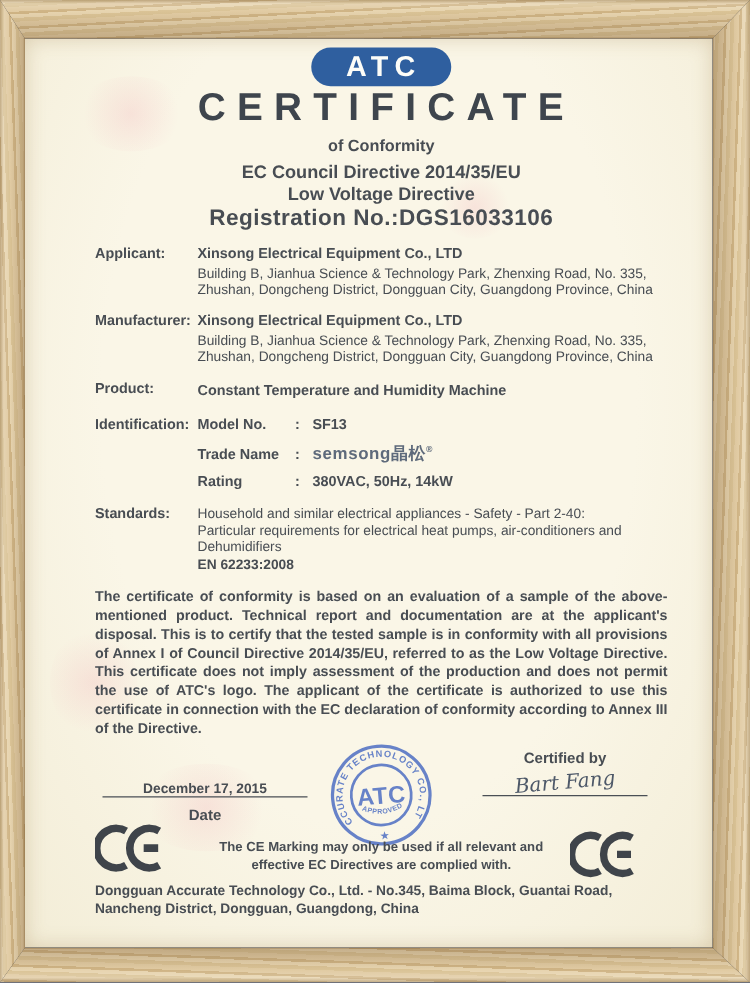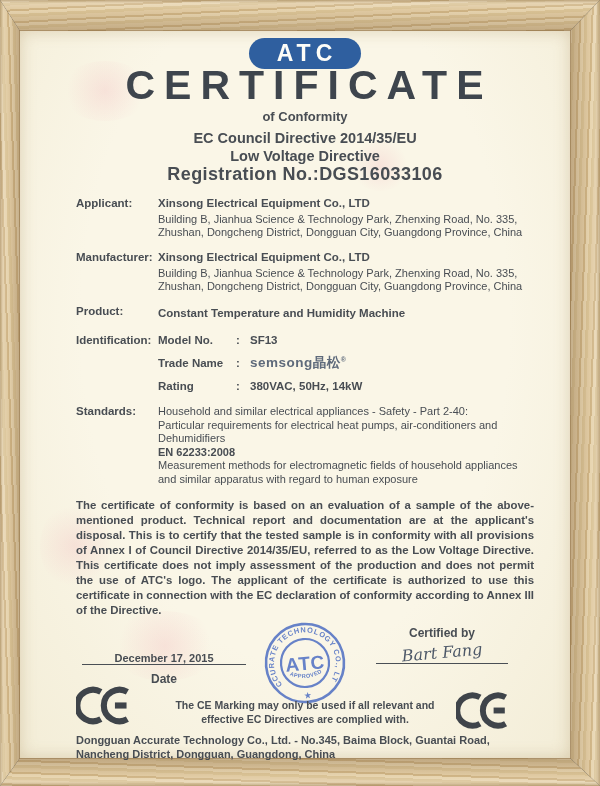--- a/index.html
+++ b/index.html
@@ -34,21 +34,21 @@
     box-shadow:inset 0 0 16px rgba(150,115,60,.28), 0 0 0 1px rgba(125,92,50,.35);
   }
   .smudge{position:absolute;border-radius:50%;pointer-events:none;
     background:radial-gradient(circle,rgba(236,120,150,.15) 0,rgba(236,120,150,0) 70%);}
   .content{position:relative;padding:3px 36px 0 56px;}
   .b{font-weight:bold;}
   
   .logo-pill{width:112px;height:31px;margin:4px auto 0;border-radius:16px;
     background:#2f5f9f;color:#fdfdf8;text-align:center;
     font-weight:bold;font-size:23px;line-height:31px;letter-spacing:5px;padding-left:4px;box-sizing:border-box;}
-  .title{margin-top:0px;text-align:center;font-size:41px;font-weight:bold;
+  .title{margin-top:0px;text-align:center;font-size:31px;font-weight:bold;
     letter-spacing:9px;color:#3e454d;padding-left:8px;line-height:33px;}
   .sub1{margin-top:7px;text-align:center;font-size:13px;font-weight:bold;}
   .sub2{margin-top:6px;text-align:center;font-size:14.5px;font-weight:bold;}
   .sub3{margin-top:2px;text-align:center;font-size:14.5px;font-weight:bold;}
   .registration{text-align:center;font-size:18px;font-weight:bold;letter-spacing:.4px;}
   
   .row{display:grid;grid-template-columns:82px 1fr;margin-top:12px;}
   .row .lbl{font-size:11.5px;font-weight:bold;}
   .name{font-size:11.5px;font-weight:bold;}
   .addr{font-size:11px;line-height:13px;margin-top:4px;}
@@ -63,21 +63,21 @@
   .brand sup{font-size:7px;}
   
   .std{font-size:11px;line-height:13.5px;}
   
   .statement{margin-top:12px;font-size:11.4px;font-weight:bold;line-height:15px;text-align:justify;}
   
   .bottom{position:relative;height:104px;margin-top:10px;}
   .date-block{position:absolute;left:6px;top:24px;width:164px;text-align:center;}
   .date-val{font-size:11px;font-weight:bold;padding-bottom:0;border-bottom:1.5px solid #4a4f55;}
   .date-lbl{margin-top:7px;font-size:12px;font-weight:bold;}
-  .cert-block{position:absolute;right:26px;top:-2px;width:132px;text-align:center;}
+  .cert-block{position:absolute;right:16px;top:-2px;width:132px;text-align:center;}
   .cert-lbl{font-size:12px;font-weight:bold;}
   .signature{margin-top:3px;font-size:16px;font-style:italic;color:#4d5868;
     transform:rotate(-5deg);font-family:"DejaVu Serif","Liberation Serif",serif;}
   .sig-line{border-bottom:1.3px solid #4a4f55;margin-top:1px;}
   .stamp{position:absolute;left:50%;top:-9px;margin-left:-44px;opacity:.88;transform:rotate(-5deg);}
   .ce{position:absolute;}
   .ce-left{left:0;top:56px;}
   .ce-right{right:22px;top:62px;}
   .notice{position:absolute;left:50%;top:70px;transform:translateX(-50%);
     width:272px;text-align:center;font-size:10.5px;font-weight:bold;line-height:14px;}
@@ -149,21 +149,20 @@
           </div>
         </div>
       </div>
 
       <div class="row" style="margin-top:13px;">
         <div class="lbl">Standards:</div>
         <div class="std">
           <div>Household and similar electrical appliances - Safety - Part 2-40:</div>
           <div>Particular requirements for electrical heat pumps, air-conditioners and Dehumidifiers</div>
           <div class="b">EN 62233:2008</div>
-          <div>Measurement methods for electromagnetic fields of household appliances and similar apparatus with regard to human exposure</div>
         </div>
       </div>
 
       <div class="statement">The certificate of conformity is based on an evaluation of a sample of the above-mentioned product. Technical report and documentation are at the applicant's disposal. This is to certify that the tested sample is in conformity with all provisions of Annex I of Council Directive 2014/35/EU, referred to as the Low Voltage Directive. This certificate does not imply assessment of the production and does not permit the use of ATC's logo. The applicant of the certificate is authorized to use this certificate in connection with the EC declaration of conformity according to Annex III of the Directive.</div>
 
       <div class="bottom">
         <div class="date-block">
           <div class="date-val">December 17, 2015</div>
           <div class="date-lbl">Date</div>
         </div>

